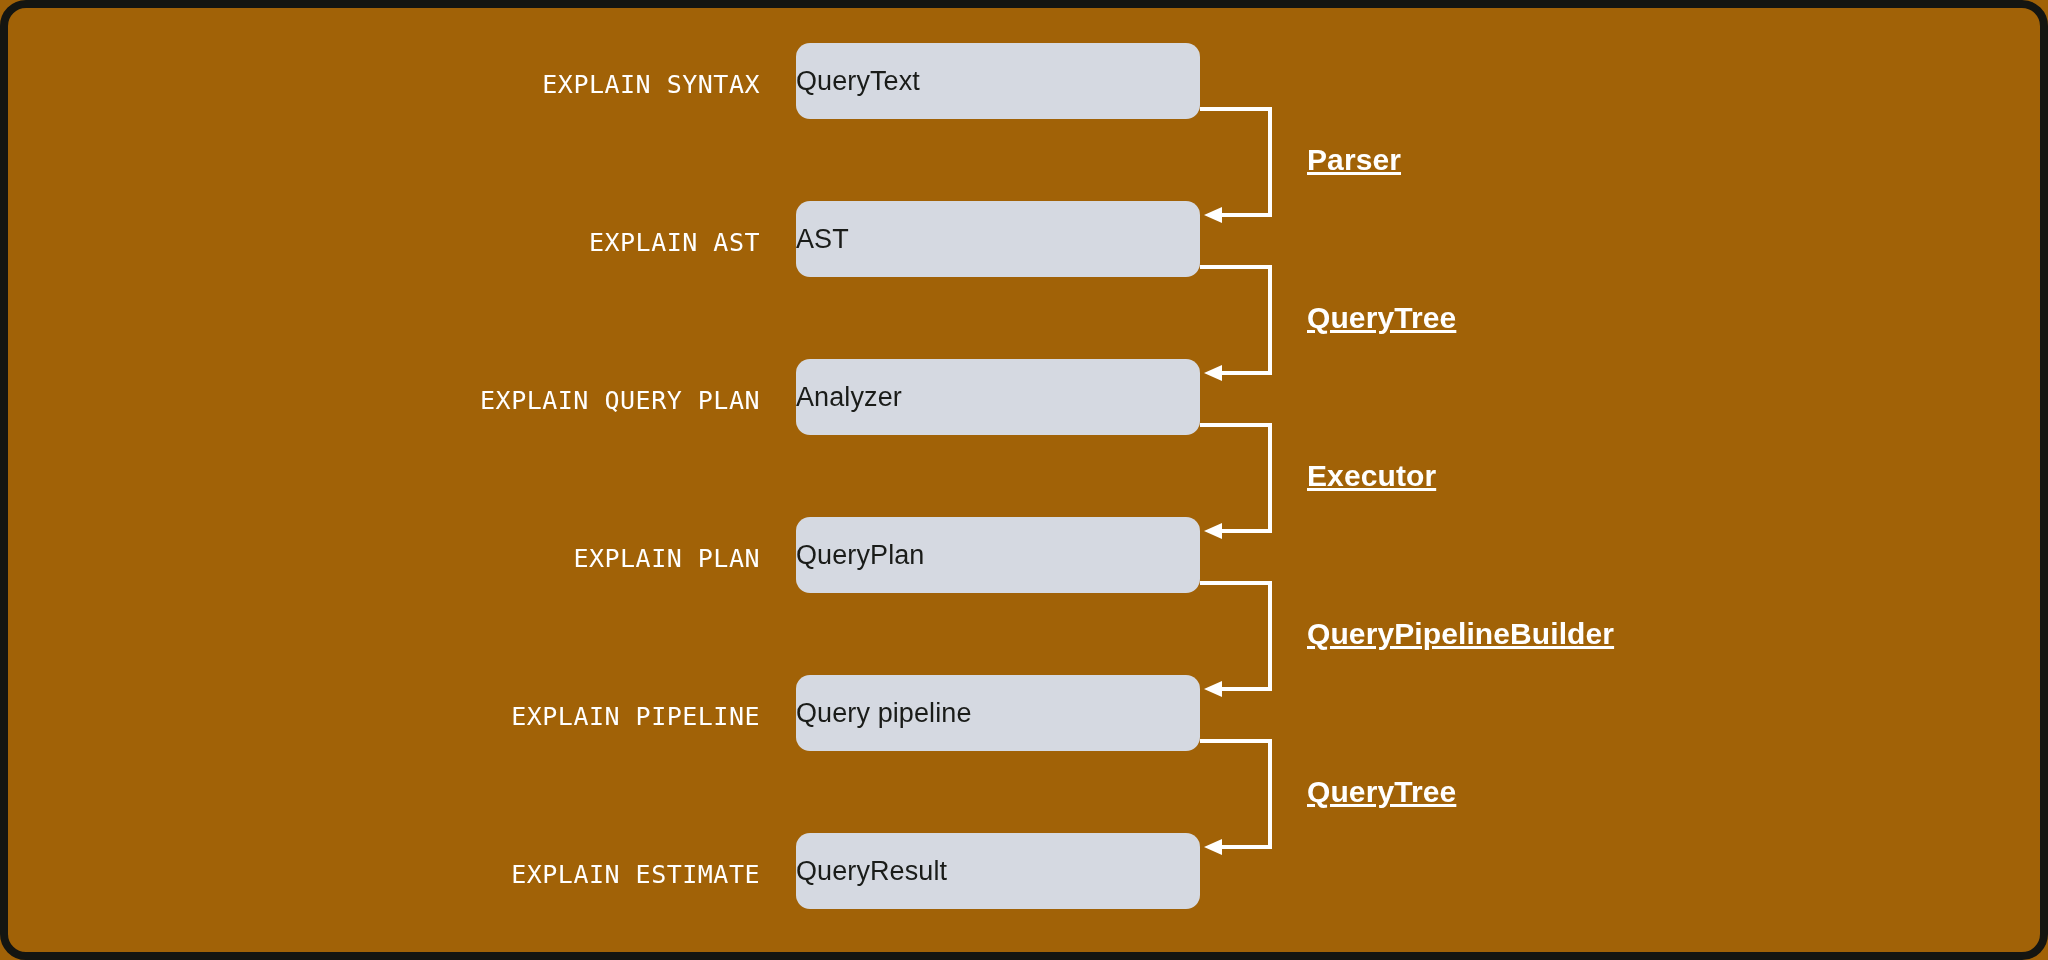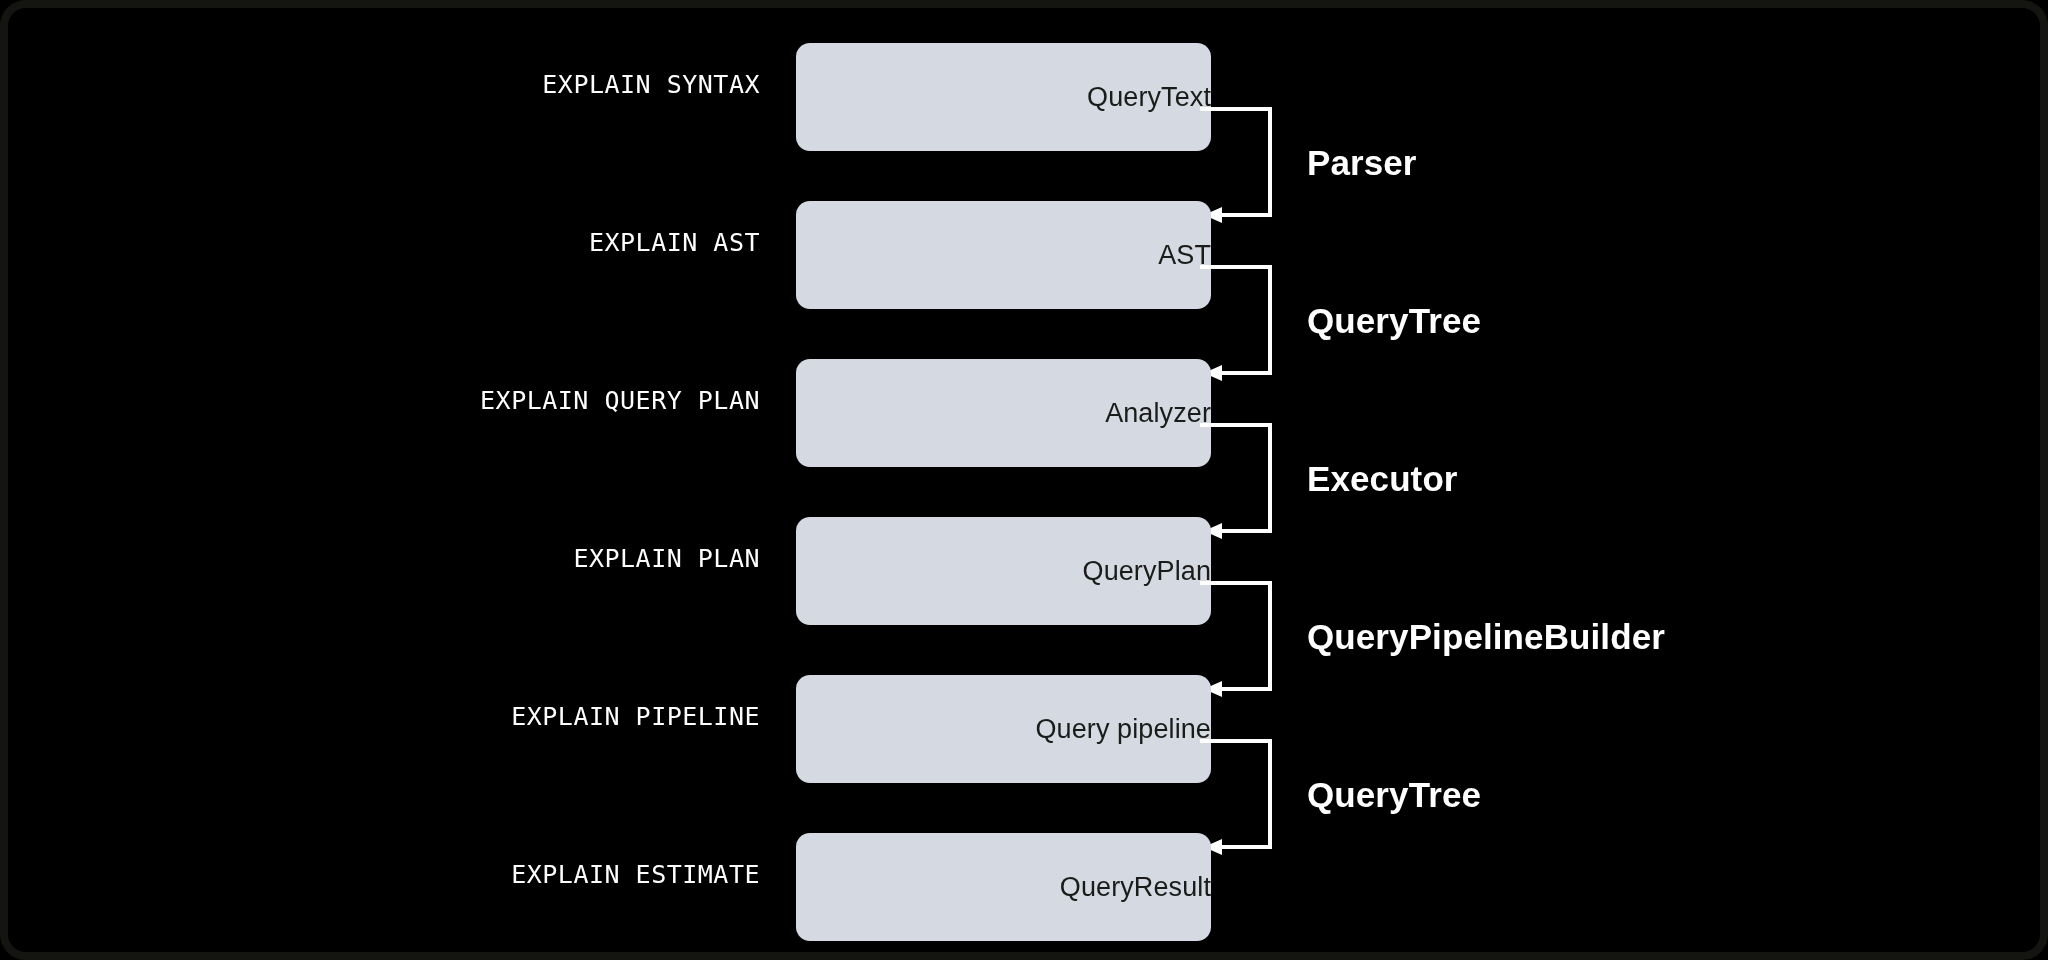--- a/index.html
+++ b/index.html
@@ -11,21 +11,21 @@
     width: 2048px;
     height: 960px;
     overflow: hidden;
     font-family: "Liberation Sans", sans-serif;
   }
 
   #canvas {
     position: relative;
     width: 2048px;
     height: 960px;
-    background: #000000;
+    background: #a16207;
     overflow: hidden;
   }
 
   
   #frame {
     position: absolute;
     inset: 0;
     border: 8px solid #141511;
     border-radius: 26px;
     box-sizing: border-box;
@@ -53,27 +53,26 @@
     color: #ffffff;
     white-space: nowrap;
   }
 
   
   .node {
     position: absolute;
     left: 796px;
     top: -42px;
     width: 404px;
-    height: 108px;
+    height: 76px;
     background: #d5d9e1;
     border-radius: 14px;
     display: flex;
     align-items: center;
-    justify-content: flex-end;
-    padding-left: 11px;
+    justify-content: flex-start;
   }
   .node-label {
     font-family: "Liberation Sans", sans-serif;
     font-size: 27px;
     color: #1a1c19;
     letter-spacing: 0.1px;
     white-space: nowrap;
   }
 
   
@@ -85,25 +84,26 @@
     height: 158px;
     overflow: visible;
   }
 
   
   .component-label {
     position: absolute;
     left: 1307px;
     top: -21px;
     font-family: "Liberation Sans", sans-serif;
-    font-size: 35px;
+    font-size: 30px;
     font-weight: bold;
     color: #ffffff;
     letter-spacing: 0.1px;
     white-space: nowrap;
+    text-decoration: underline;
   }
 </style>
 </head>
 <body>
 
 <div id="canvas">
 
   <div class="row" style="top:85px;">
     <div class="stage-label">EXPLAIN SYNTAX</div>
     <div class="node">

